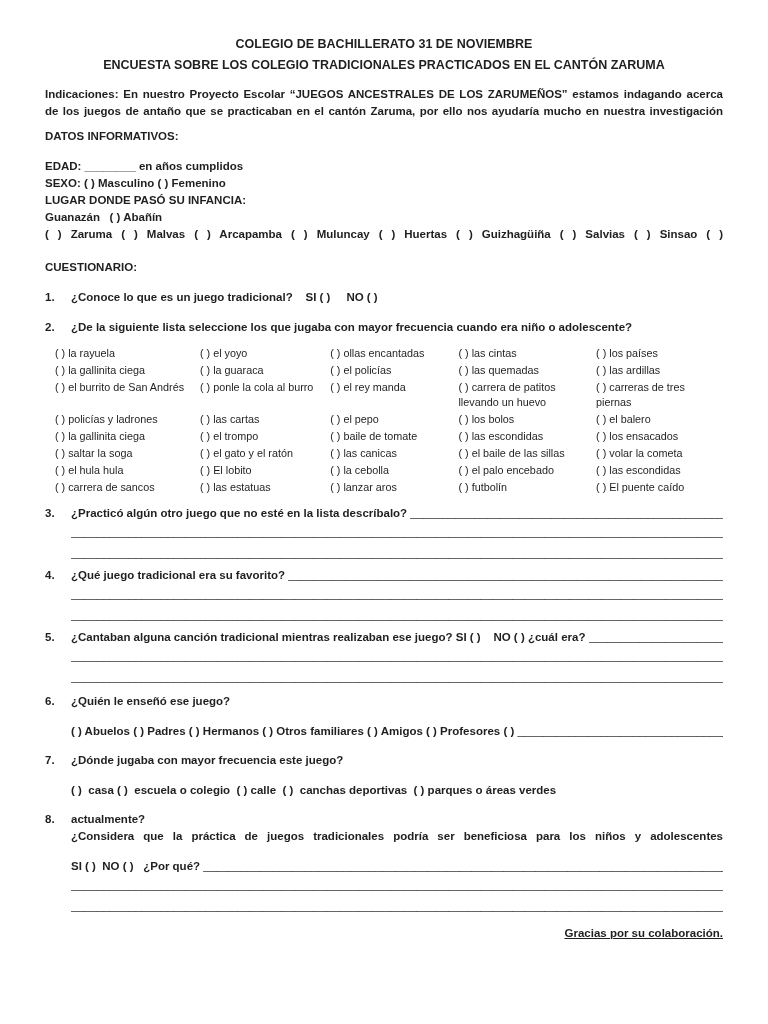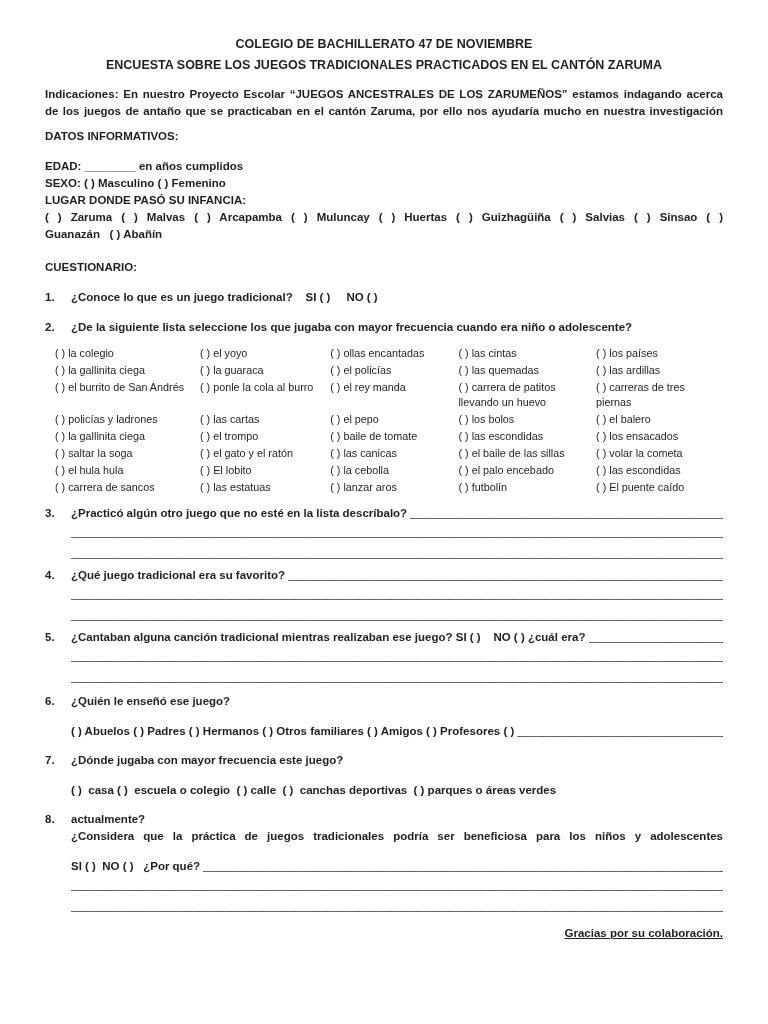--- a/index.html
+++ b/index.html
@@ -32,57 +32,57 @@
   .mt3{margin-top:3px;}  .mt5{margin-top:5px;}  .mt8{margin-top:8px;text-decoration:underline;}
   .mt10{margin-top:10px;}.mt12{margin-top:12px;}.mt13{margin-top:13px;}
   .mt16{margin-top:16px;}.mt20{margin-top:8px;}
 </style>
 </head>
 <body>
 
 <div>
 
   <div>
-    <div class="title b center">COLEGIO DE BACHILLERATO 47 DE NOVIEMBRE</div>
-    <div class="title b center">ENCUESTA SOBRE LOS JUEGOS TRADICIONALES PRACTICADOS EN EL CANTÓN ZARUMA</div>
+    <div class="title b center">COLEGIO DE BACHILLERATO 31 DE NOVIEMBRE</div>
+    <div class="title b center">ENCUESTA SOBRE LOS COLEGIO TRADICIONALES PRACTICADOS EN EL CANTÓN ZARUMA</div>
   </div>
 
   <div class="mt10">
     <div class="b jl">Indicaciones: En nuestro Proyecto Escolar “JUEGOS ANCESTRALES DE LOS ZARUMEÑOS” estamos indagando acerca</div>
     <div class="b jl">de los juegos de antaño que se practicaban en el cantón Zaruma, por ello nos ayudaría mucho en nuestra investigación</div>
   </div>
 
   <div class="b mt20">DATOS INFORMATIVOS:</div>
 
   <div class="mt13">
     <div class="b pre">EDAD: ________ en años cumplidos</div>
     <div class="b pre">SEXO: ( ) Masculino ( ) Femenino</div>
     <div class="b">LUGAR DONDE PASÓ SU INFANCIA:</div>
+    <div class="b pre">Guanazán   ( ) Abañín</div>
     <div class="b jl">( ) Zaruma ( ) Malvas ( ) Arcapamba ( ) Muluncay ( ) Huertas ( ) Guizhagüiña ( ) Salvias ( ) Sinsao ( )</div>
-    <div class="b pre">Guanazán   ( ) Abañín</div>
   </div>
 
   <div class="b mt16">CUESTIONARIO:</div>
 
   <div class="q mt13">
     <span class="qnum">1.</span>
     <div class="qbody">
       <div class="b pre">¿Conoce lo que es un juego tradicional?    SI ( )     NO ( )</div>
     </div>
   </div>
 
   <div class="q mt13">
     <span class="qnum">2.</span>
     <div class="qbody">
       <div class="b">¿De la siguiente lista seleccione los que jugaba con mayor frecuencia cuando era niño o adolescente?</div>
     </div>
   </div>
 
   <div class="games">
-    <span class="g">( ) la colegio</span>
+    <span class="g">( ) la rayuela</span>
     <span class="g">( )  el yoyo</span>
     <span class="g">( ) ollas encantadas</span>
     <span class="g">( ) las cintas</span>
     <span class="g">( ) los países</span>
     <span class="g">( ) la gallinita ciega</span>
     <span class="g">( ) la guaraca</span>
     <span class="g">( )  el policías</span>
     <span class="g">( ) las quemadas</span>
     <span class="g">( ) las ardillas</span>
     <span class="g">( )  el burrito de San Andrés</span>

